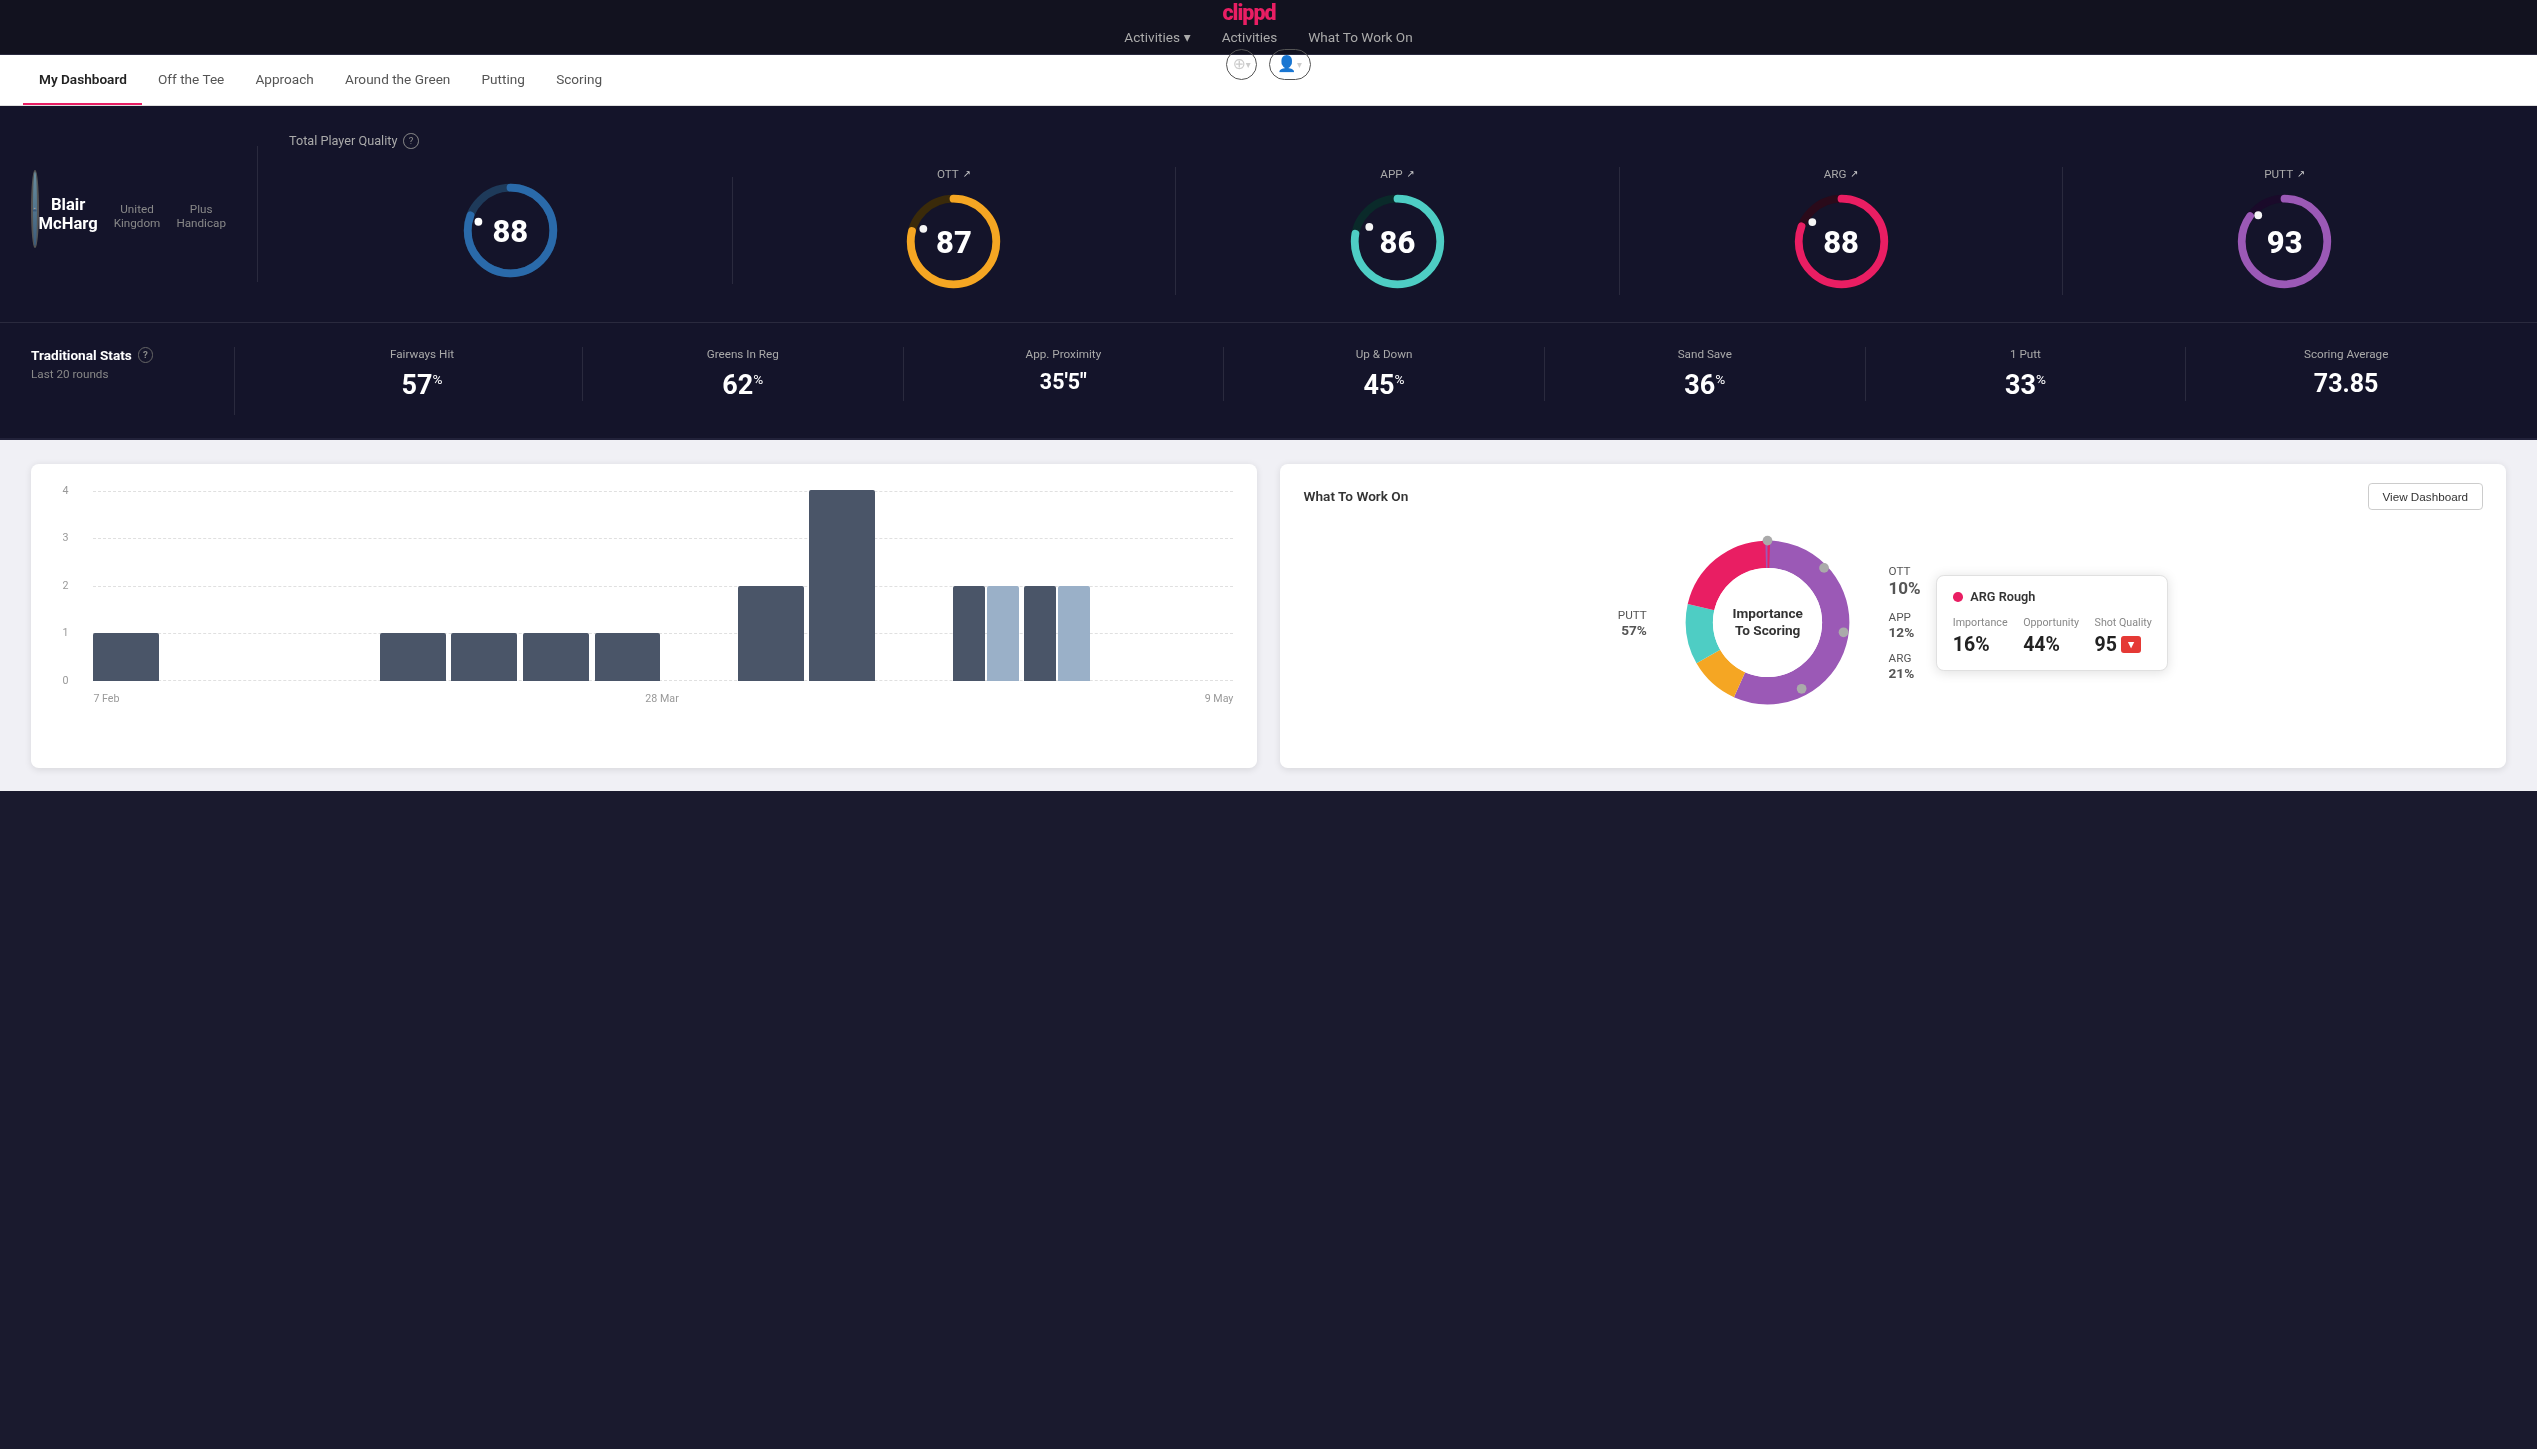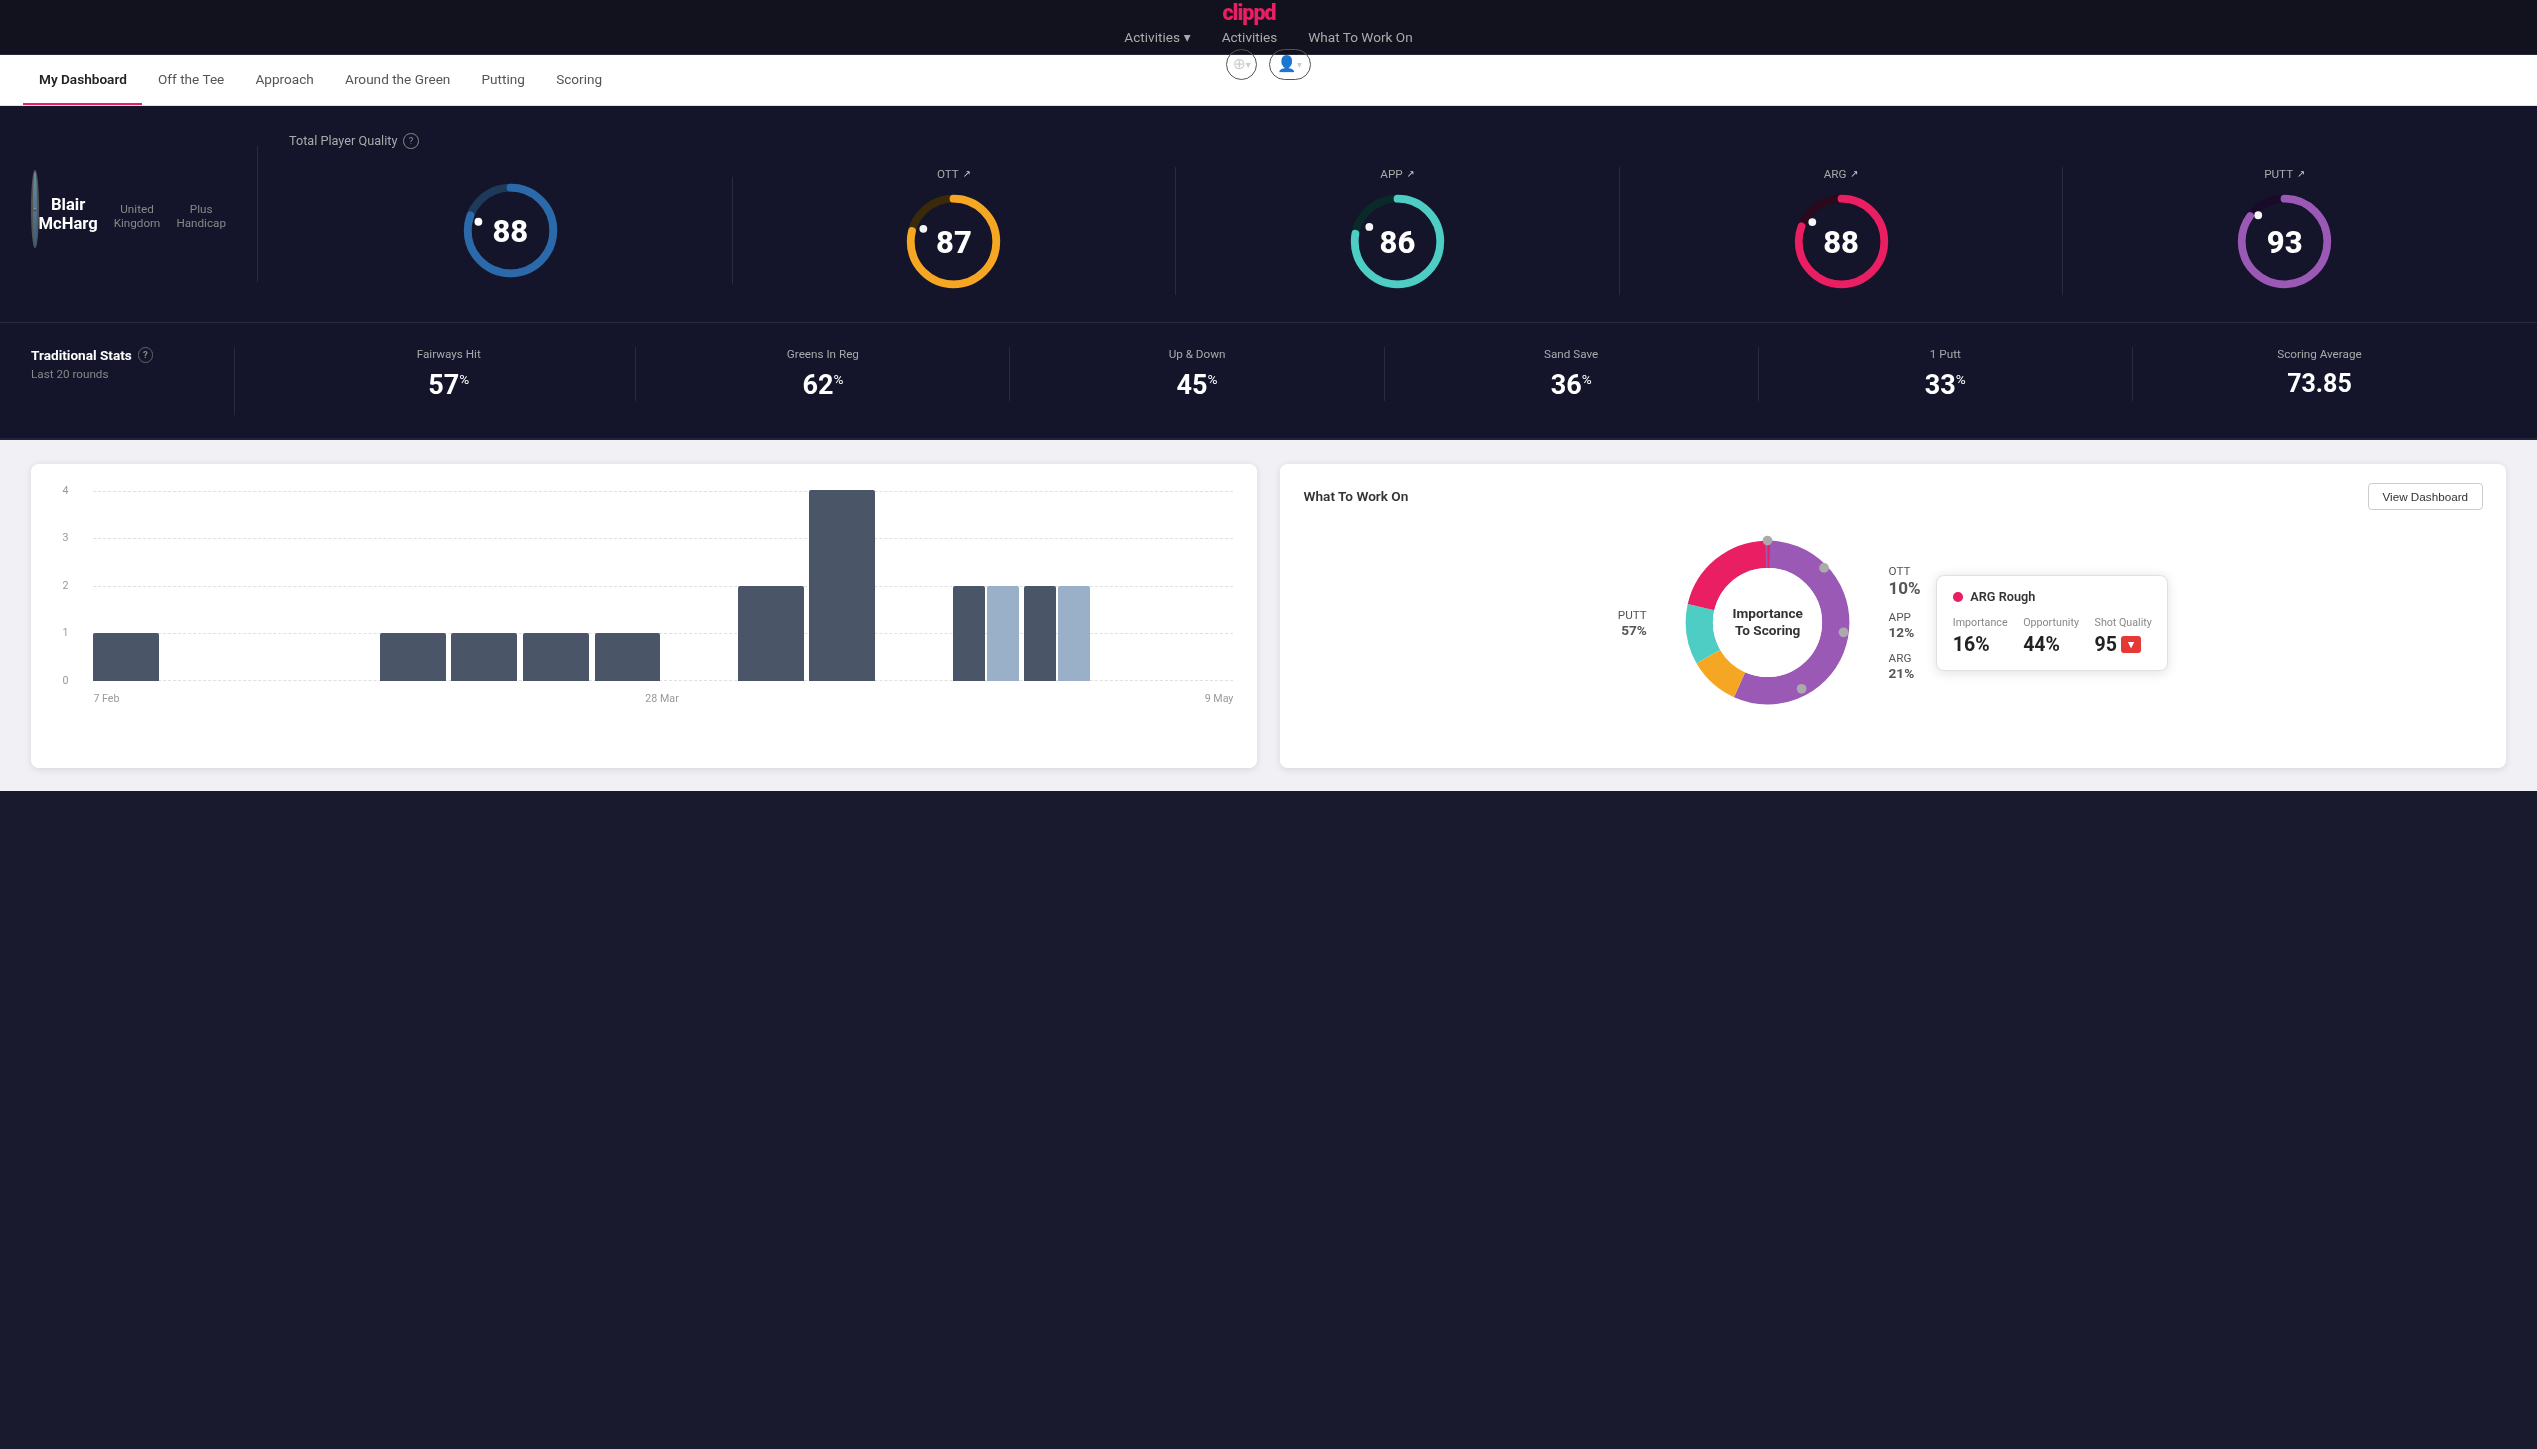--- a/index.html
+++ b/index.html
@@ -474,20 +474,24 @@
   <div class="stats-grid">
     <div class="stat-item">
       <div class="stat-name">Fairways Hit</div>
       <div class="stat-value"><span>57</span><sup>%</sup></div>
     </div>
     <div class="stat-item">
       <div class="stat-name">Greens In Reg</div>
       <div class="stat-value"><span>62</span><sup>%</sup></div>
     </div>
     <div class="stat-item">
+      <div class="stat-name">App. Proximity</div>
+      <div class="stat-value" style="font-size:21.4px;">35'5"</div>
+    </div>
+    <div class="stat-item">
       <div class="stat-name">Up &amp; Down</div>
       <div class="stat-value"><span>45</span><sup>%</sup></div>
     </div>
     <div class="stat-item">
       <div class="stat-name">Sand Save</div>
       <div class="stat-value"><span>36</span><sup>%</sup></div>
     </div>
     <div class="stat-item">
       <div class="stat-name">1 Putt</div>
       <div class="stat-value"><span>33</span><sup>%</sup></div>

